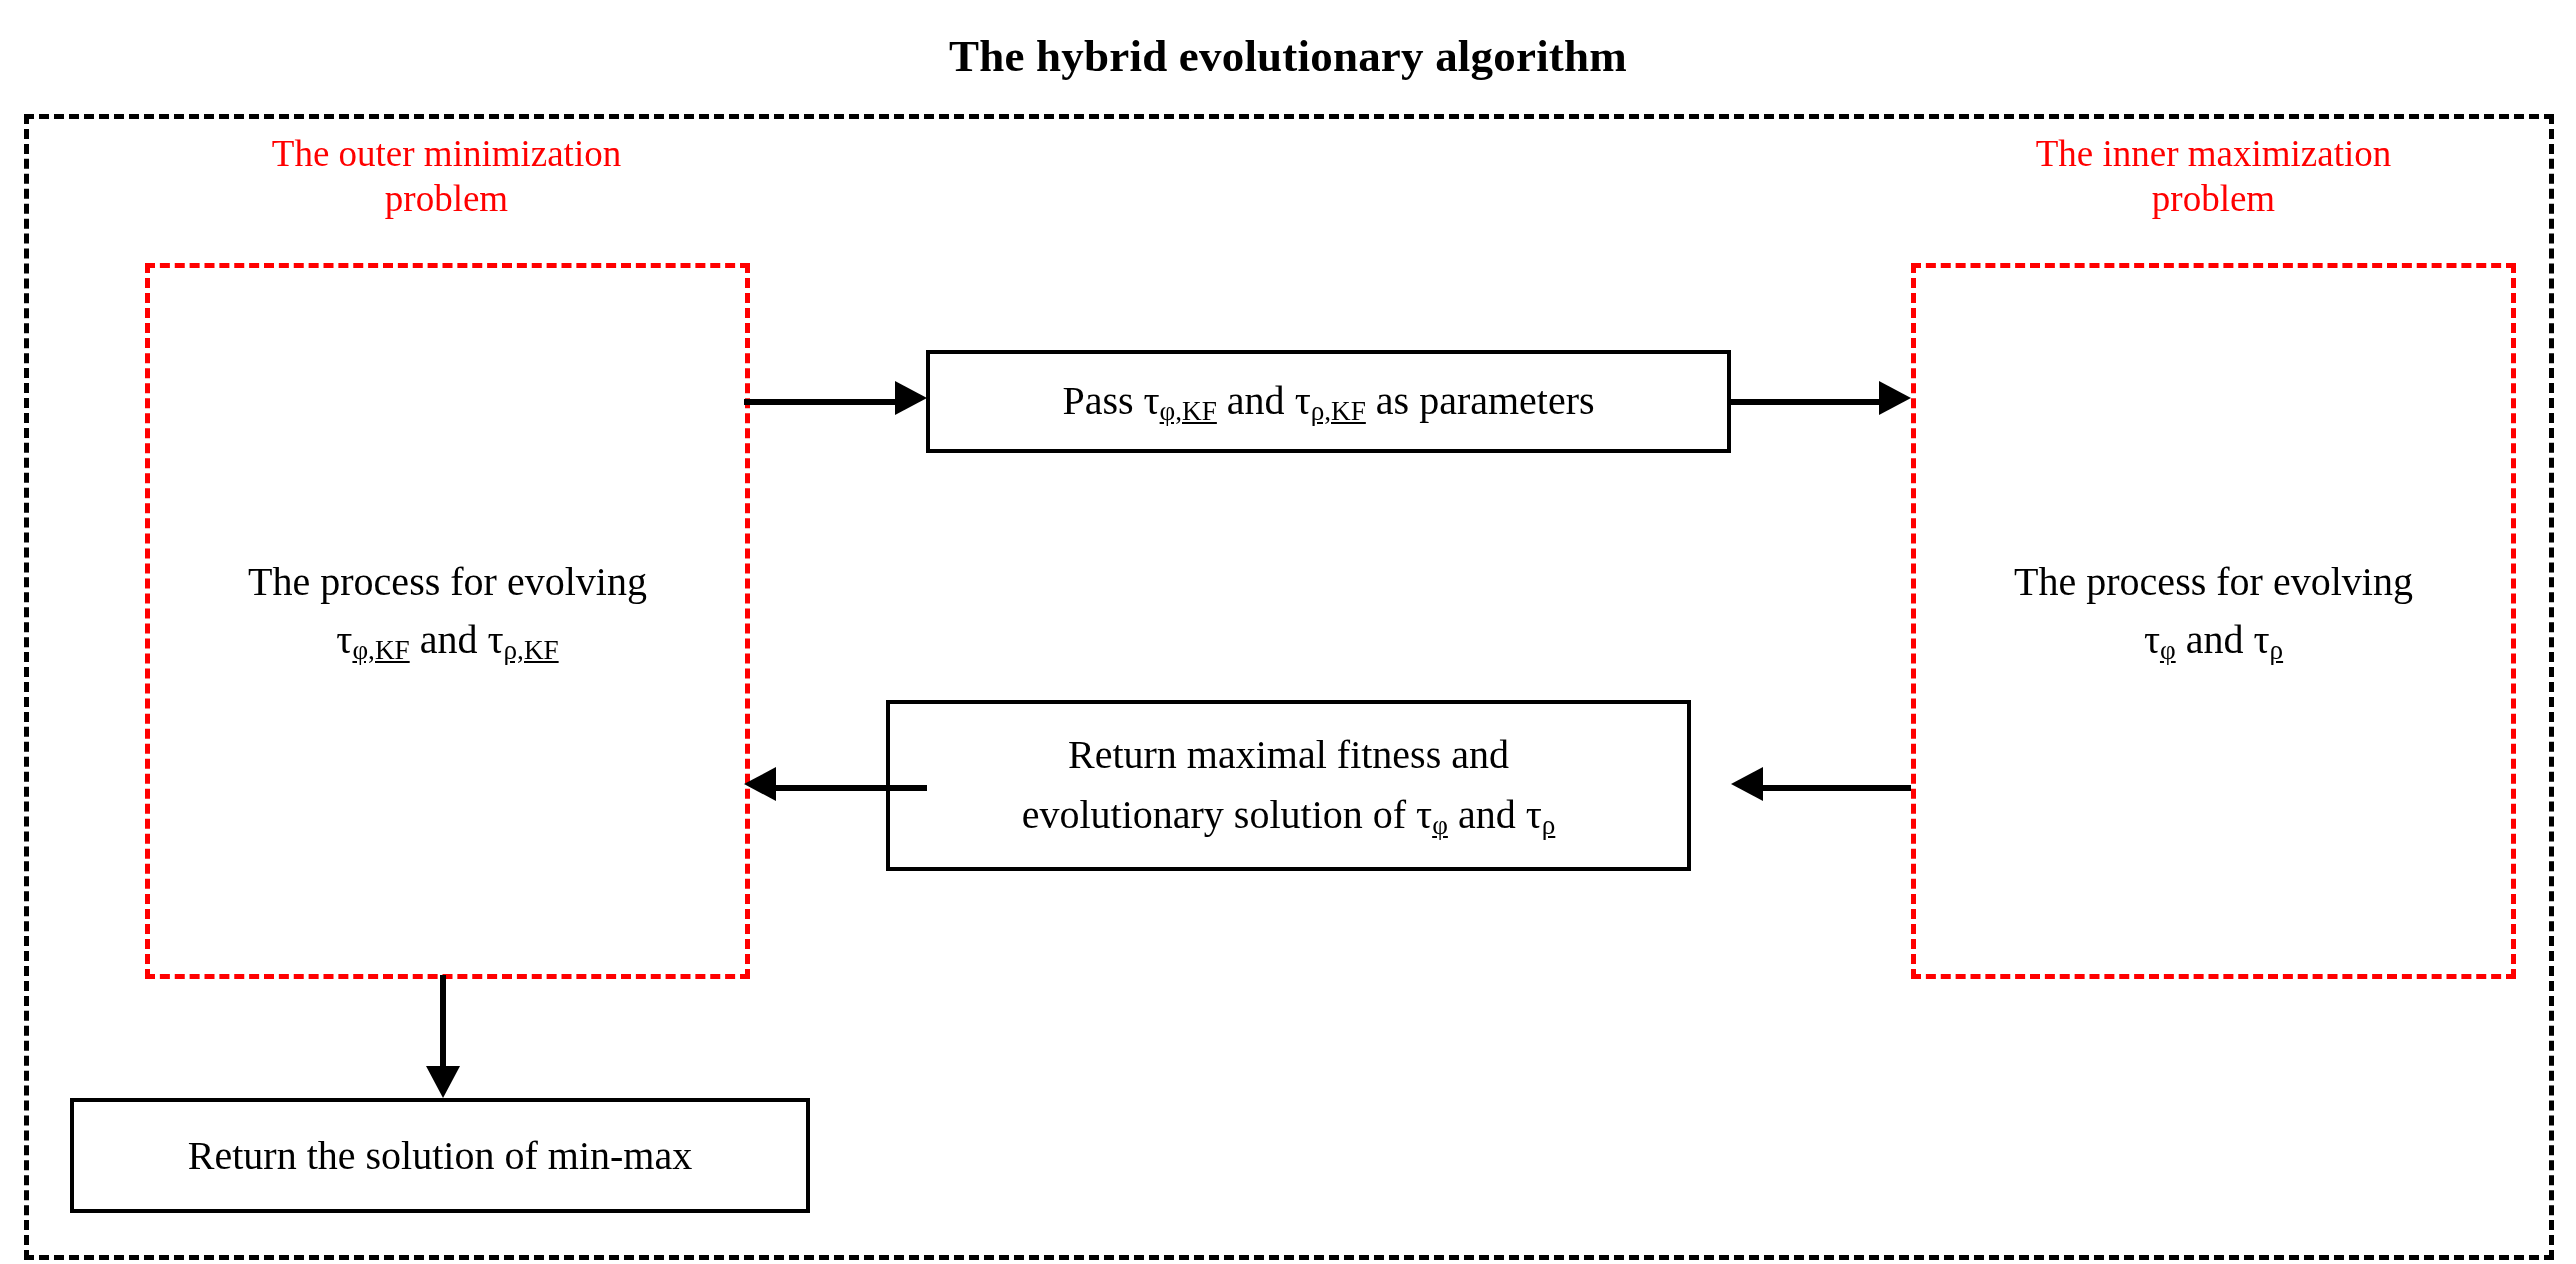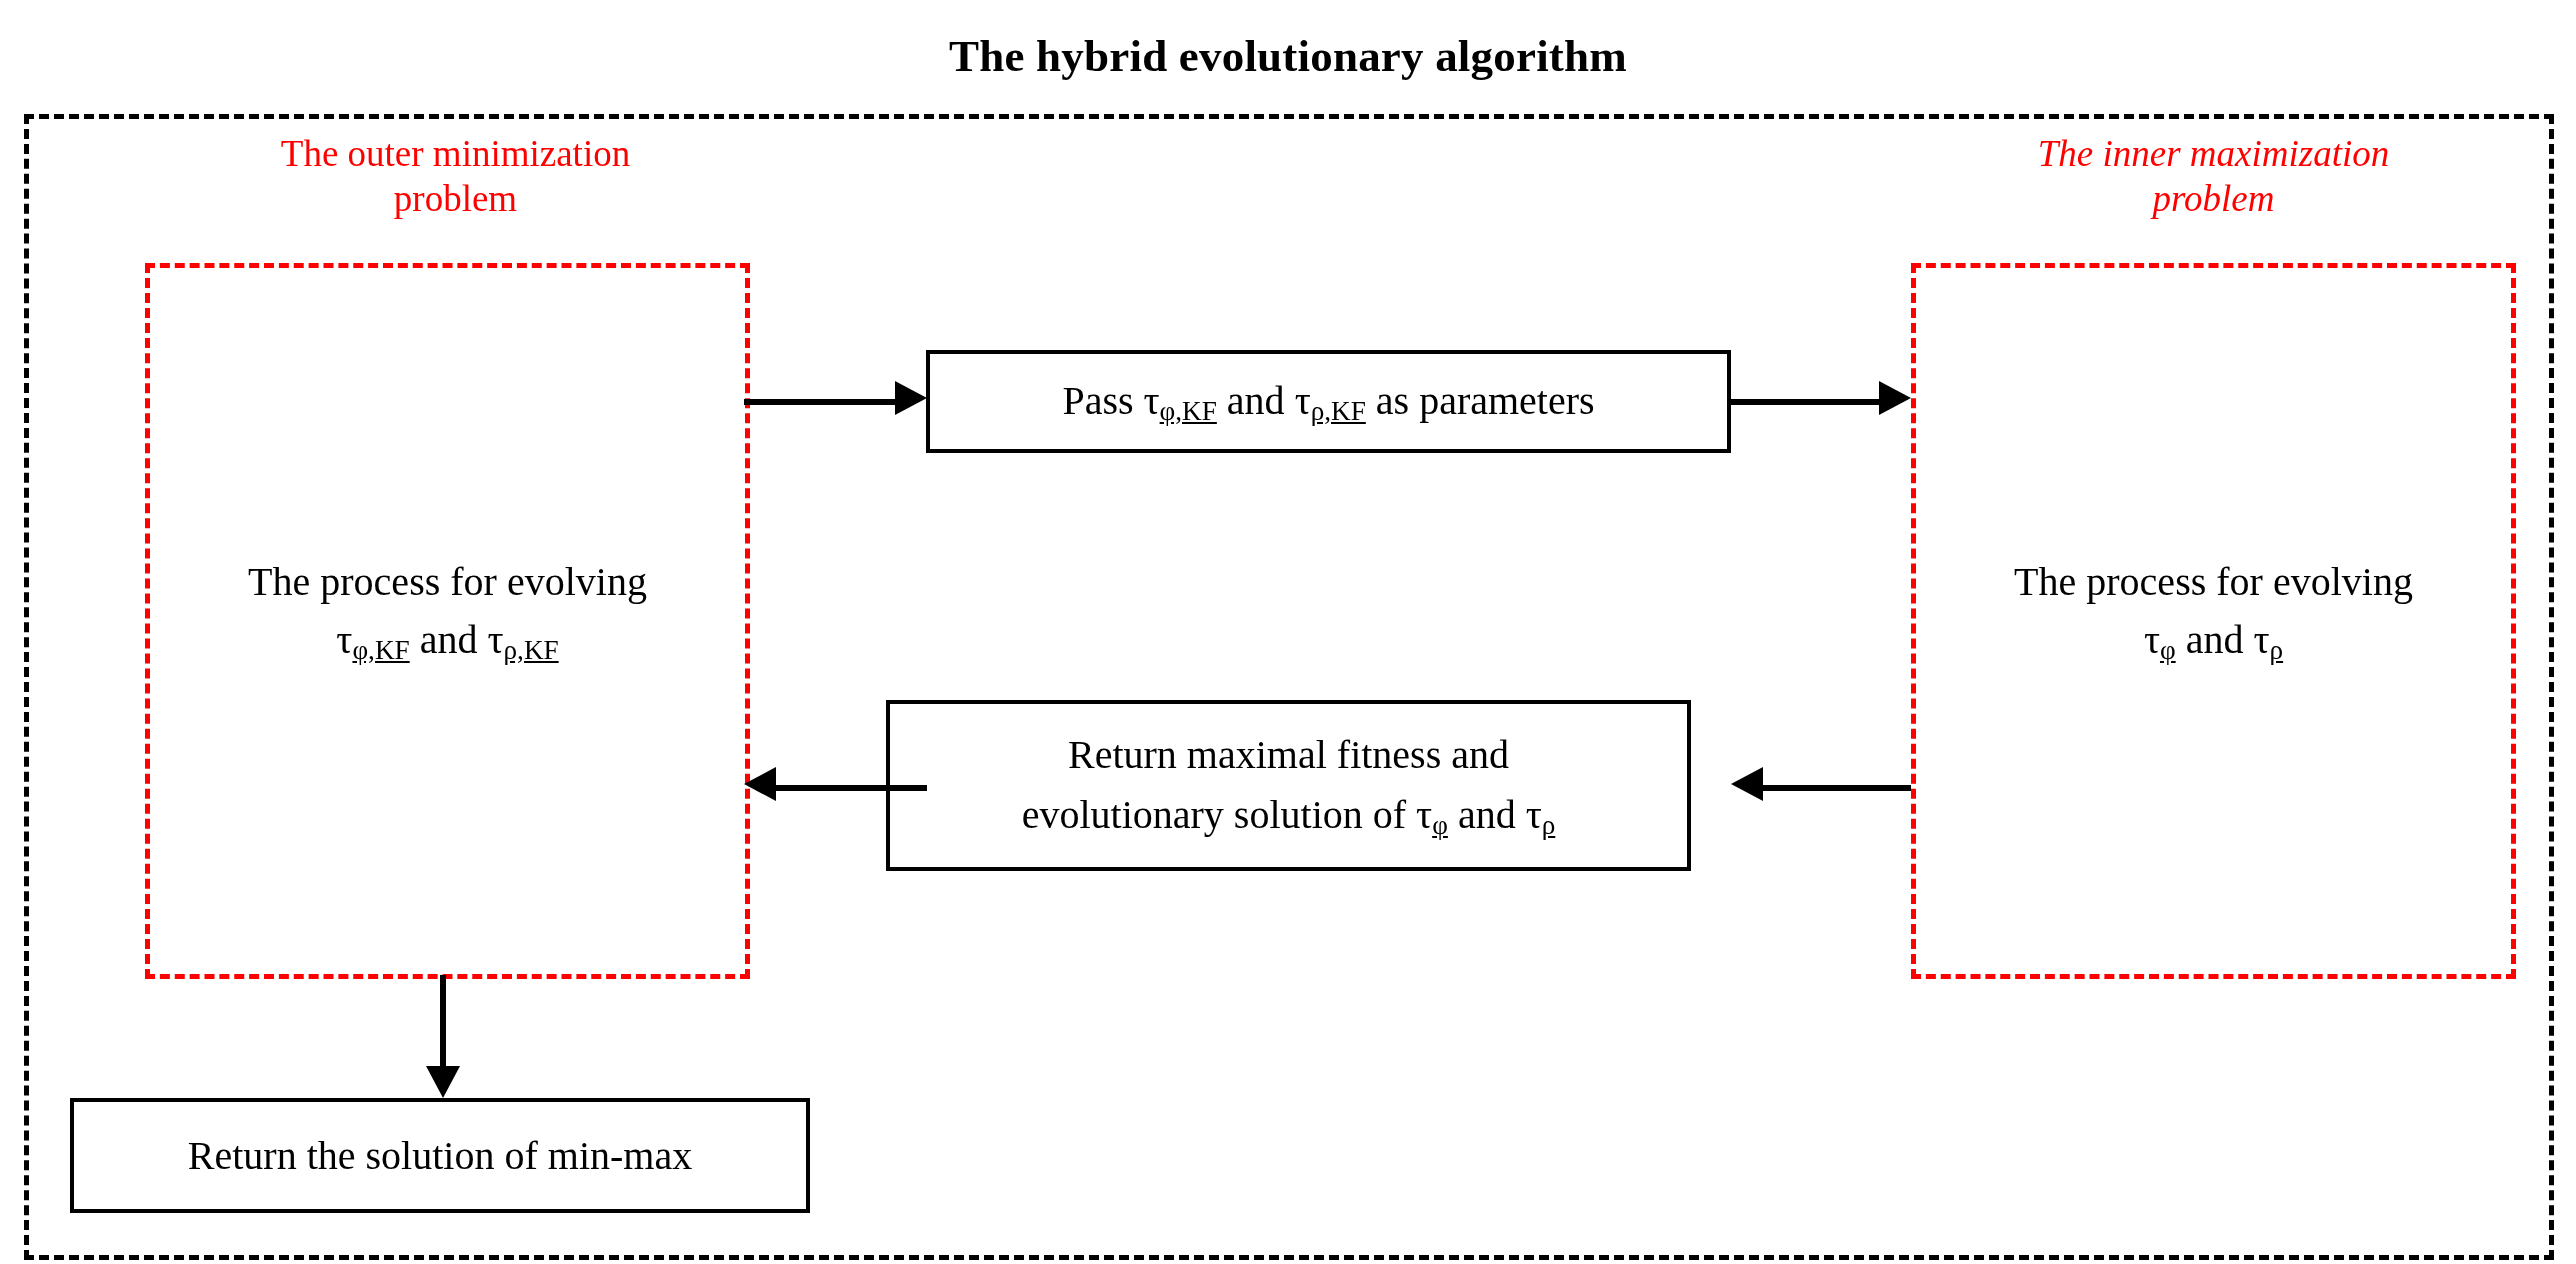--- a/index.html
+++ b/index.html
@@ -56,22 +56,22 @@
   .group-box-right { left: 1911px; top: 235px; width: 605px; height: 716px; }
 
   
   .group-caption {
     position: absolute;
     color: #ff0000;
     font-size: 37px;
     line-height: 1.22;
     text-align: center;
   }
-  .caption-left  { left: 153px;  top: 103px; width: 605px; }
-  .caption-right { left: 1911px; top: 103px; width: 605px; font-style: italic; }
+  .caption-left  { left: 144px;  top: 103px; width: 605px; }
+  .caption-right { left: 1911px; top: 103px; width: 605px; }
 
   
   .process-text {
     position: absolute;
     text-align: center;
     font-size: 40px;
     line-height: 1.45;
   }
   .process-left  { left: 145px;  top: 525px; width: 605px; }
   .process-right { left: 1911px; top: 525px; width: 605px; }

